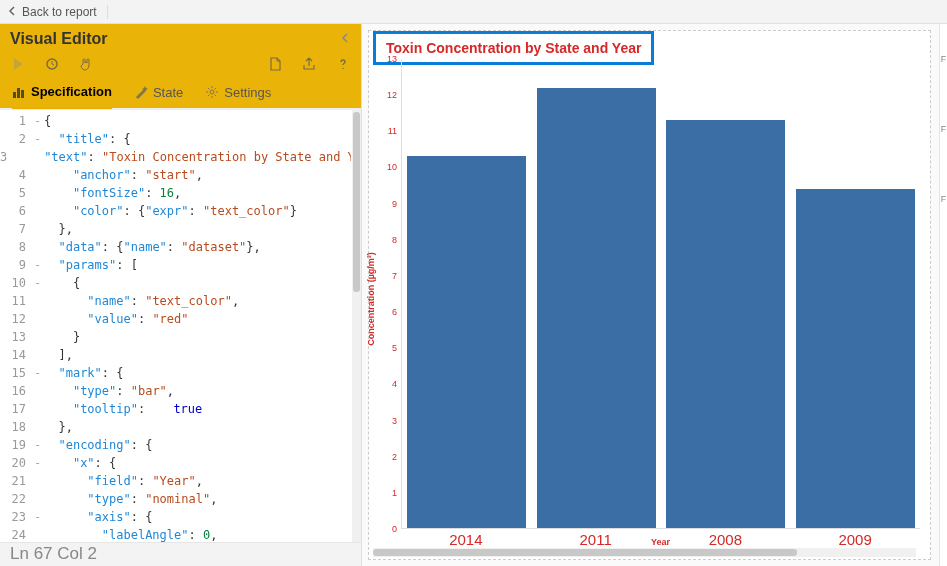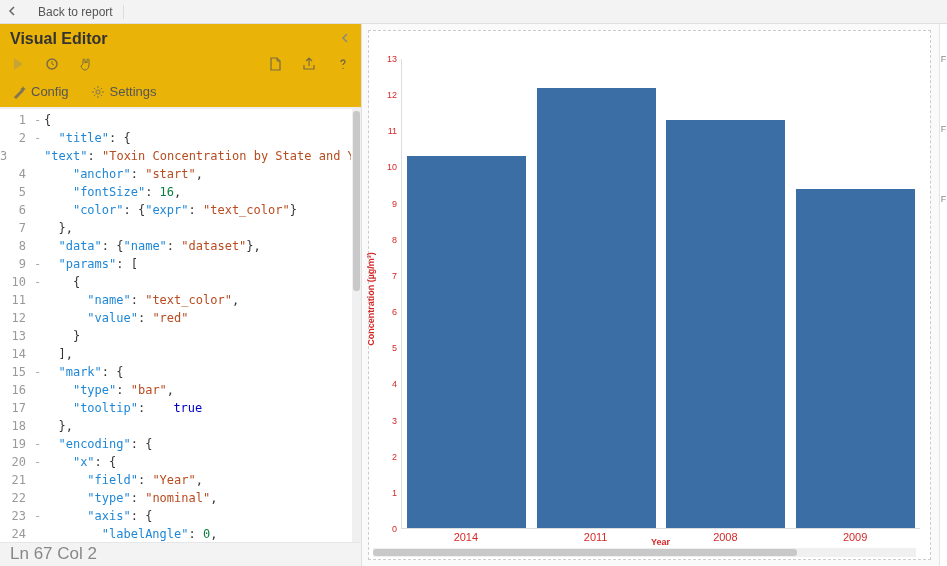--- a/index.html
+++ b/index.html
@@ -1,19 +1,19 @@
 <!DOCTYPE html>
 <html><head>
 <meta charset="utf-8">
 <style>
 * { margin: 0; padding: 0; box-sizing: border-box; }
 body { font-family: "Segoe UI", Arial, sans-serif; font-size: 13px; background: #f8f8f8; color: #333; width: 947px; height: 566px; overflow: hidden; }
 
 .topbar { height: 24px; background: #f3f3f3; border-bottom: 1px solid #e0e0e0; display: flex; align-items: center; padding: 0 8px; font-size: 12px; }
-.topbar .back { display: flex; align-items: center; gap: 20px; cursor: pointer; color: #555; border-right: 1px solid #ddd; padding-right: 10px; }
+.topbar .back { display: flex; align-items: center; gap: 4px; cursor: pointer; color: #555; border-right: 1px solid #ddd; padding-right: 10px; }
 
 .main { display: flex; height: calc(100% - 24px); }
 
 .left { width: 362px; background: #eab308; display: flex; flex-direction: column; border-right: 1px solid #e0e0e0; }
 .ve-header { display: flex; align-items: center; justify-content: space-between; padding: 6px 10px 4px; }
 .ve-title { font-size: 16px; font-weight: 600; }
 .collapse-btn { color: #888; cursor: pointer; font-size: 12px; }
 
 .toolbar { display: flex; align-items: center; padding: 4px 10px 6px; gap: 18px; color: #666; }
 .toolbar .left-icons, .toolbar .right-icons { display: flex; gap: 18px; align-items: center; }
@@ -43,21 +43,21 @@
 
 .right { flex: 1; background: #fafafa; position: relative; padding: 6px 6px 0 6px; }
 .right-strip { position: absolute; right: 0; top: 0; bottom: 0; width: 8px; border-left: 1px solid #e5e5e5; background: #fff; display: flex; flex-direction: column; align-items: center; padding-top: 30px; gap: 60px; font-size: 9px; color: #888; }
 .chart-container { border: 1px dashed #ccc; background: #fff; height: 530px; position: relative; margin-right: 10px; }
 .chart-title-box { position: absolute; left: 4px; top: 0px; border: 3px solid #0a7cd5; padding: 6px 10px 6px 10px; }
 .chart-title { color: #d62828; font-weight: 700; font-size: 14px; }
 .plot { position: absolute; left: 32px; right: 10px; top: 28px; bottom: 30px; }
 .yaxis { position: absolute; left: -30px; top: 0; bottom: 0; width: 28px; }
 .ytick { position: absolute; right: 2px; font-size: 9px; color: #d62828; transform: translateY(-50%); }
 .xaxis { position: absolute; left: 0; right: 0; bottom: -20px; height: 20px; }
-.xtick { position: absolute; font-size: 11px; color: #d62828; transform: translateX(-50%); top: 2px; }
+.xtick { position: absolute; font-size: 15px; color: #d62828; transform: translateX(-50%); top: 2px; }
 .xlabel { position: absolute; left: 50%; transform: translateX(-50%); bottom: -18px; font-size: 9px; color: #d62828; font-weight: 600; }
 .ylabel { position: absolute; left: -30px; top: 50%; transform: translateX(-50%) rotate(-90deg); font-size: 9px; color: #d62828; font-weight: 600; white-space: nowrap; }
 .plot-inner { position: absolute; inset: 0; border-left: 1px solid #ddd; border-bottom: 1px solid #ddd; }
 .bar { position: absolute; bottom: 0; background: #3a6ea5; }
 .hscroll { position: absolute; left: 4px; right: 14px; bottom: 2px; height: 9px; background: #f0f0f0; }
 .hscroll .hthumb { position: absolute; top: 1px; bottom: 1px; left: 0; width: 78%; background: #c8c8c8; border-radius: 3px; }
 </style>
 </head>
 <body>
 
@@ -117,25 +117,33 @@
         </span>
         <span class="tb-icon">
           <svg viewBox="0 0 16 16" width="16" height="16">
               <path d="M6 6a2 2 0 114 0c0 1-2 1.5-2 3M8 12v1" fill="none" stroke="#555" stroke-width="1.4"></path>
             </svg>
         </span>
       </div>
     </div>
 
     <div class="tabs">
+      <div class="tab active">
+        <span class="ticon"><svg viewBox="0 0 14 14" width="14" height="14">
+              <rect x="1" y="7" width="3" height="6" fill="#333"></rect>
+              <rect x="5" y="3" width="3" height="10" fill="#333"></rect>
+              <rect x="9" y="5" width="3" height="8" fill="#333"></rect>
+            </svg></span>
+        <span>Specification</span>
+      </div>
       <div class="tab">
         <span class="ticon"><svg viewBox="0 0 14 14" width="14" height="14">
               <path d="M2 12L10 4l2 2-8 8zM11 1l1 2 2 1-2 1-1 2-1-2-2-1 2-1z" fill="#666"></path>
             </svg></span>
-        <span>Config</span>
+        <span>State</span>
       </div>
       <div class="tab">
         <span class="ticon"><svg viewBox="0 0 14 14" width="14" height="14">
               <circle cx="7" cy="7" r="2" fill="none" stroke="#666"></circle>
               <path d="M7 1v2M7 11v2M1 7h2M11 7h2M3 3l1.4 1.4M9.6 9.6L11 11M11 3L9.6 4.4M4.4 9.6L3 11" stroke="#666"></path>
             </svg></span>
         <span>Settings</span>
       </div>
     </div>
 
@@ -146,20 +154,23 @@
         </div>
     </div>
 
     <div class="statusbar">
       <span>Ln 67   Col 2</span>
     </div>
   </div>
 
   <div class="right">
     <div class="chart-container">
+      <div class="chart-title-box">
+        <span class="chart-title">Toxin Concentration by State and Year</span>
+      </div>
       <div class="plot" id="plot">
         <div class="yaxis" id="yaxis">
             <div class="ytick" style="bottom: 0%; top: auto; transform: translateY(50%);">0</div>
             <div class="ytick" style="bottom: 7.69231%; top: auto; transform: translateY(50%);">1</div>
             <div class="ytick" style="bottom: 15.3846%; top: auto; transform: translateY(50%);">2</div>
             <div class="ytick" style="bottom: 23.0769%; top: auto; transform: translateY(50%);">3</div>
             <div class="ytick" style="bottom: 30.7692%; top: auto; transform: translateY(50%);">4</div>
             <div class="ytick" style="bottom: 38.4615%; top: auto; transform: translateY(50%);">5</div>
             <div class="ytick" style="bottom: 46.1538%; top: auto; transform: translateY(50%);">6</div>
             <div class="ytick" style="bottom: 53.8462%; top: auto; transform: translateY(50%);">7</div>

